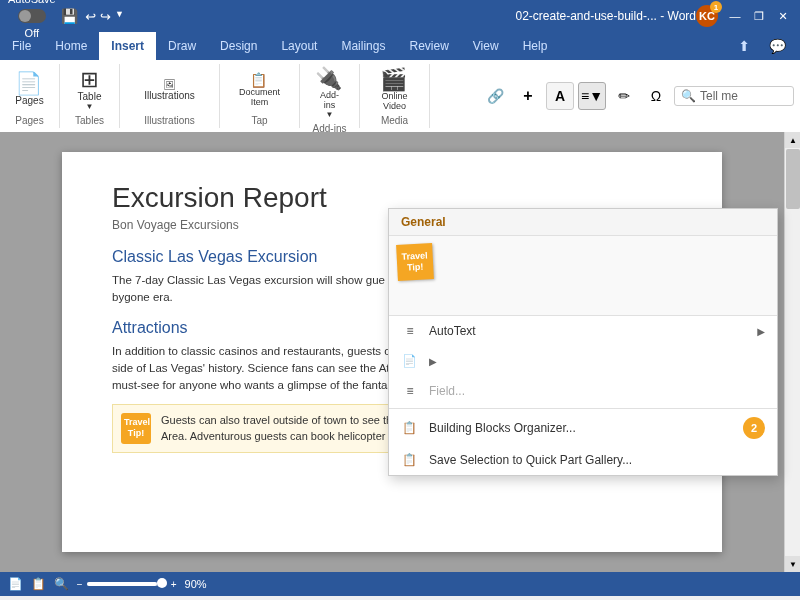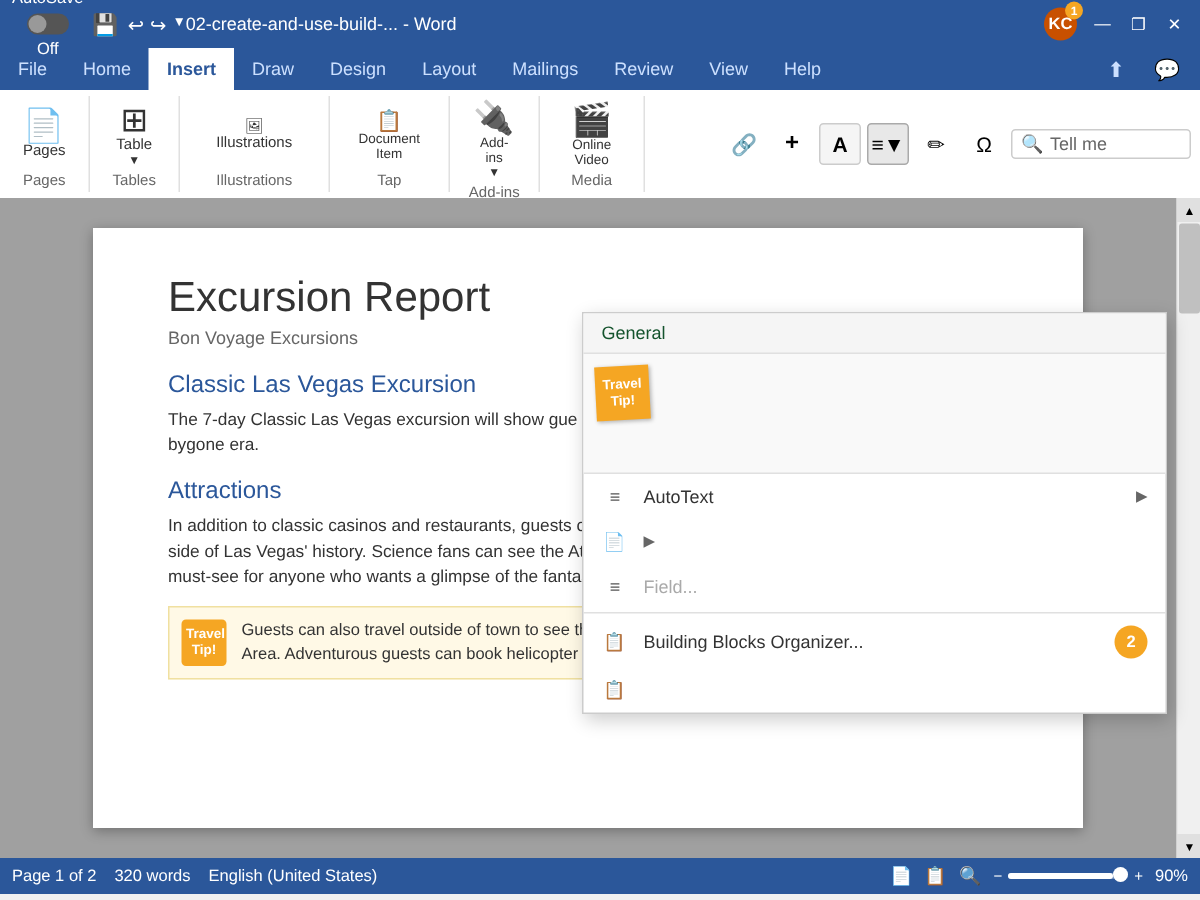--- a/index.html
+++ b/index.html
@@ -10,21 +10,21 @@
       height: 32px;
       background: #2b579a;
       display: flex;
       align-items: center;
       justify-content: space-between;
       padding: 0 8px;
       color: white;
       font-size: 12px;
     }
     .title-bar-left { display: flex; align-items: center; gap: 6px; }
-    .title-bar-center { flex: 1; text-align: left; font-size: 12px; }
+    .title-bar-center { flex: 1; text-align: right; font-size: 12px; }
     .title-bar-right { display: flex; align-items: center; gap: 8px; }
     .autosave-toggle {
       display: flex; align-items: center; gap: 4px; font-size: 11px; flex-direction: column;
     }
     .toggle-pill {
       background: #555; border-radius: 8px; width: 28px; height: 14px;
       display: flex; align-items: center; padding: 1px;
     }
     .toggle-dot { width: 12px; height: 12px; background: #999; border-radius: 50%; }
     .undo-redo { display: flex; gap: 4px; }
@@ -255,22 +255,22 @@
       background: white;
       border: 1px solid #ccc;
       box-shadow: 2px 4px 12px rgba(0,0,0,0.2);
       z-index: 200;
       pointer-events: all;
     }
     .dropdown-header {
       background: #f5f5f5;
       padding: 6px 12px;
       font-size: 12px;
-      font-weight: 400;
-      color: #14532d;
+      font-weight: 700;
+      color: #a16207;
       border-bottom: 1px solid #e0e0e0;
     }
     .dropdown-preview {
       height: 80px;
       background: #f9f9f9;
       border-bottom: 1px solid #e0e0e0;
       padding: 8px;
       display: flex;
       align-items: flex-start;
     }
@@ -491,31 +491,27 @@
       <div class="dropdown-divider"></div>
 
       <div class="dropdown-item" style="position:relative;">
         <div class="dropdown-item-icon">📋</div>
         <span class="dropdown-item-text">Building Blocks Organizer...</span>
         <div class="circle-badge badge-orange">2</div>
       </div>
 
       <div class="dropdown-item">
         <div class="dropdown-item-icon">📋</div>
+        <span class="dropdown-item-text">Save Selection to Quick Part Gallery...</span>
       </div>
     </div>
   </div>
 </div>
 
 <div class="status-bar">
-  <div class="status-left">
-    <span>Page 1 of 2</span>
-    <span>320 words</span>
-    <span>English (United States)</span>
-  </div>
   <div class="status-right">
     <span style="font-size:12px; cursor:pointer;">📄</span>
     <span style="font-size:12px; cursor:pointer;">📋</span>
     <span style="font-size:12px; cursor:pointer;">🔍</span>
     <div class="zoom-slider">
       <span style="cursor:pointer; font-size:10px;">−</span>
       <div class="zoom-track">
         <div class="zoom-fill"></div>
         <div class="zoom-handle"></div>
       </div>

